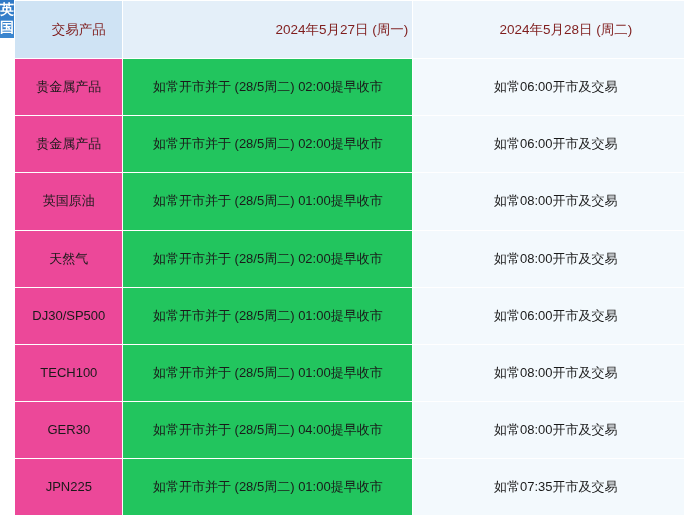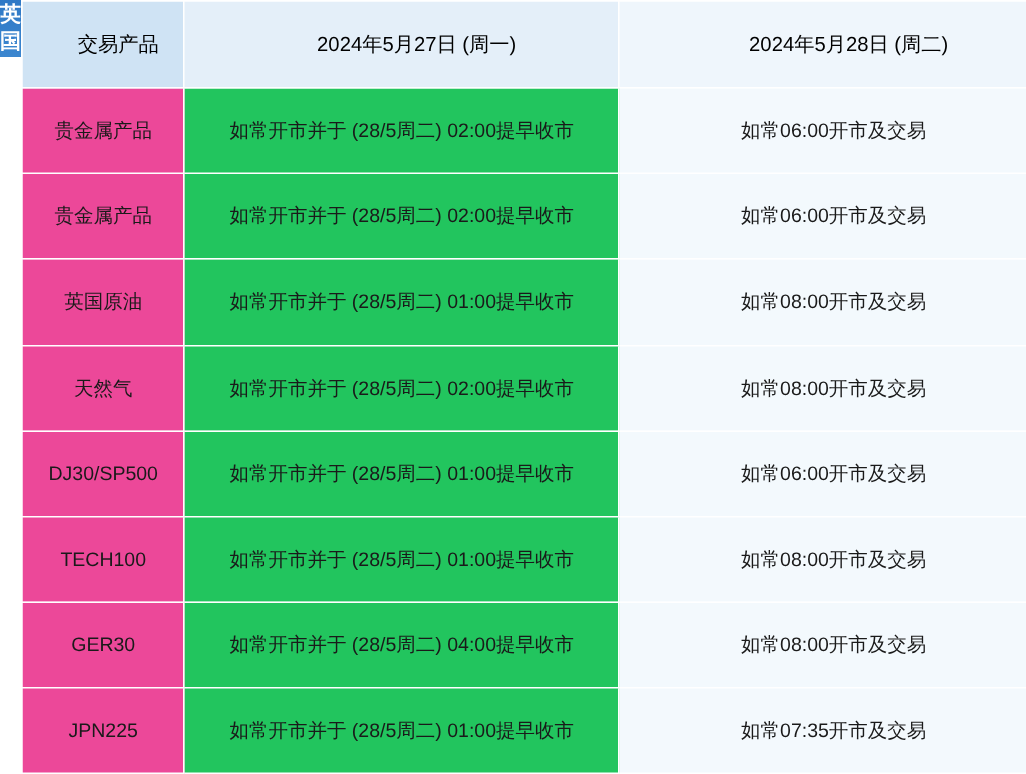--- a/index.html
+++ b/index.html
@@ -61,28 +61,29 @@
   td.cell-a {
     background: #22c55e;
   }
   td.cell-b {
     background: #f3f9fd;
     margin-top: 20px;
   }
   tr.hdr td {
     height: 48px;
     font-size: 13.5px;
-    color: #000000;
+    color: #7f1d1d;
     padding-left: 24px;
   }
   tr.hdr td.prod {
     background: #cfe3f4;
   }
   tr.hdr td.h2 {
     background: #e4eff9;
+    text-align: right;
   }
   tr.hdr td.h3 {
     background: #eff6fc;
     margin-left: 34px;
   }
   td.closed {
     font-weight: bold;
   }
 </style>
 </head>

